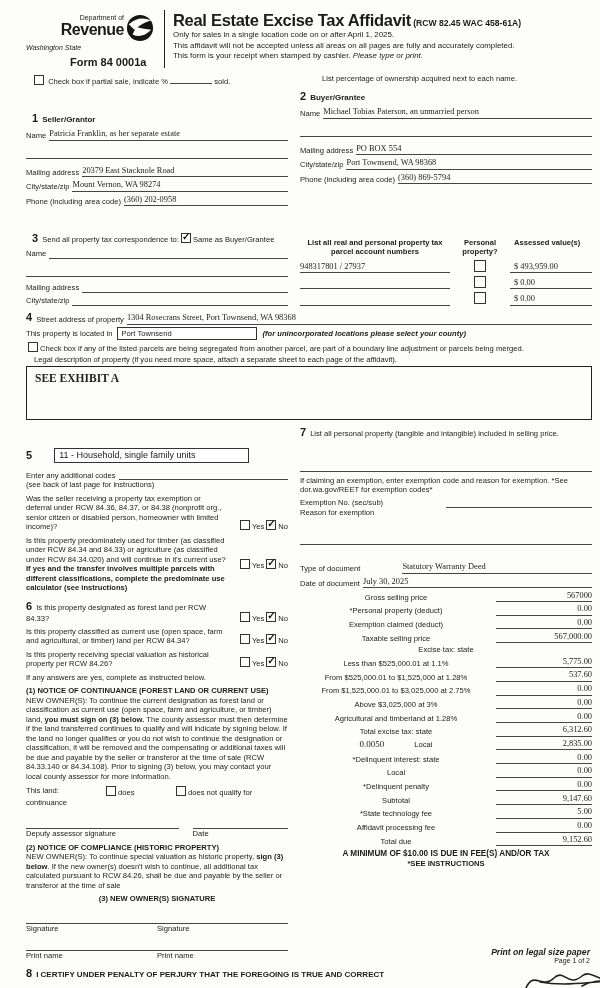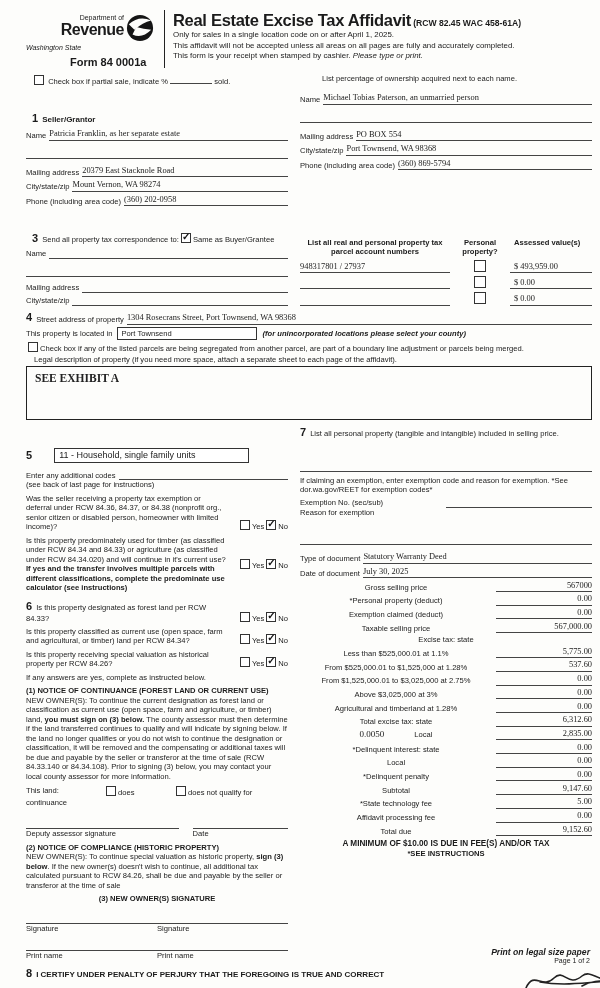--- a/index.html
+++ b/index.html
@@ -123,20 +123,21 @@
       <div class="frow">
           <span class="lbl">City/state/zip</span>
           <span class="ul flex1 fill">Mount Vernon, WA 98274</span>
         </div>
       <div class="frow">
           <span class="lbl">Phone (including area code)</span>
           <span class="ul flex1 fill">(360) 202-0958</span>
         </div>
     </div>
     <div class="colR">
+      <div><span class="secnum">2</span><span class="sectitle">Buyer/Grantee</span></div>
       <div class="frow">
           <span class="lbl">Name</span>
           <span class="ul flex1 fill">Michael Tobias Paterson, an unmarried person</span>
         </div>
       <div class="frow" style="margin-top:8px;">
           <span class="ul flex1"></span>
         </div>
       <div class="frow" style="margin-top:7px;">
           <span class="lbl">Mailing address</span>
           <span class="ul flex1 fill">PO BOX 554</span>
@@ -304,21 +305,21 @@
       <div style="margin-top:4px;">If claiming an exemption, enter exemption code and reason for exemption. *See dor.wa.gov/REET for exemption codes*</div>
       <div class="frow">
           <span class="lbl">Exemption No. (sec/sub)</span>
           <span style="width:60px;"></span>
           <span class="ul flex1"></span>
         </div>
       <div>Reason for exemption</div>
       <div style="height:18px;"></div>
       <div class="ul"></div>
 
-      <div class="frow" style="margin-top:7px;">
+      <div class="frow" style="margin-top:17px;gap:39px;">
           <span class="lbl">Type of document</span>
           <span class="ul flex1 fill">Statutory Warranty Deed</span>
         </div>
       <div class="frow">
           <span class="lbl">Date of document</span>
           <span class="ul flex1 fill">July 30, 2025</span>
         </div>
 
       <div>
         <div class="trow">

